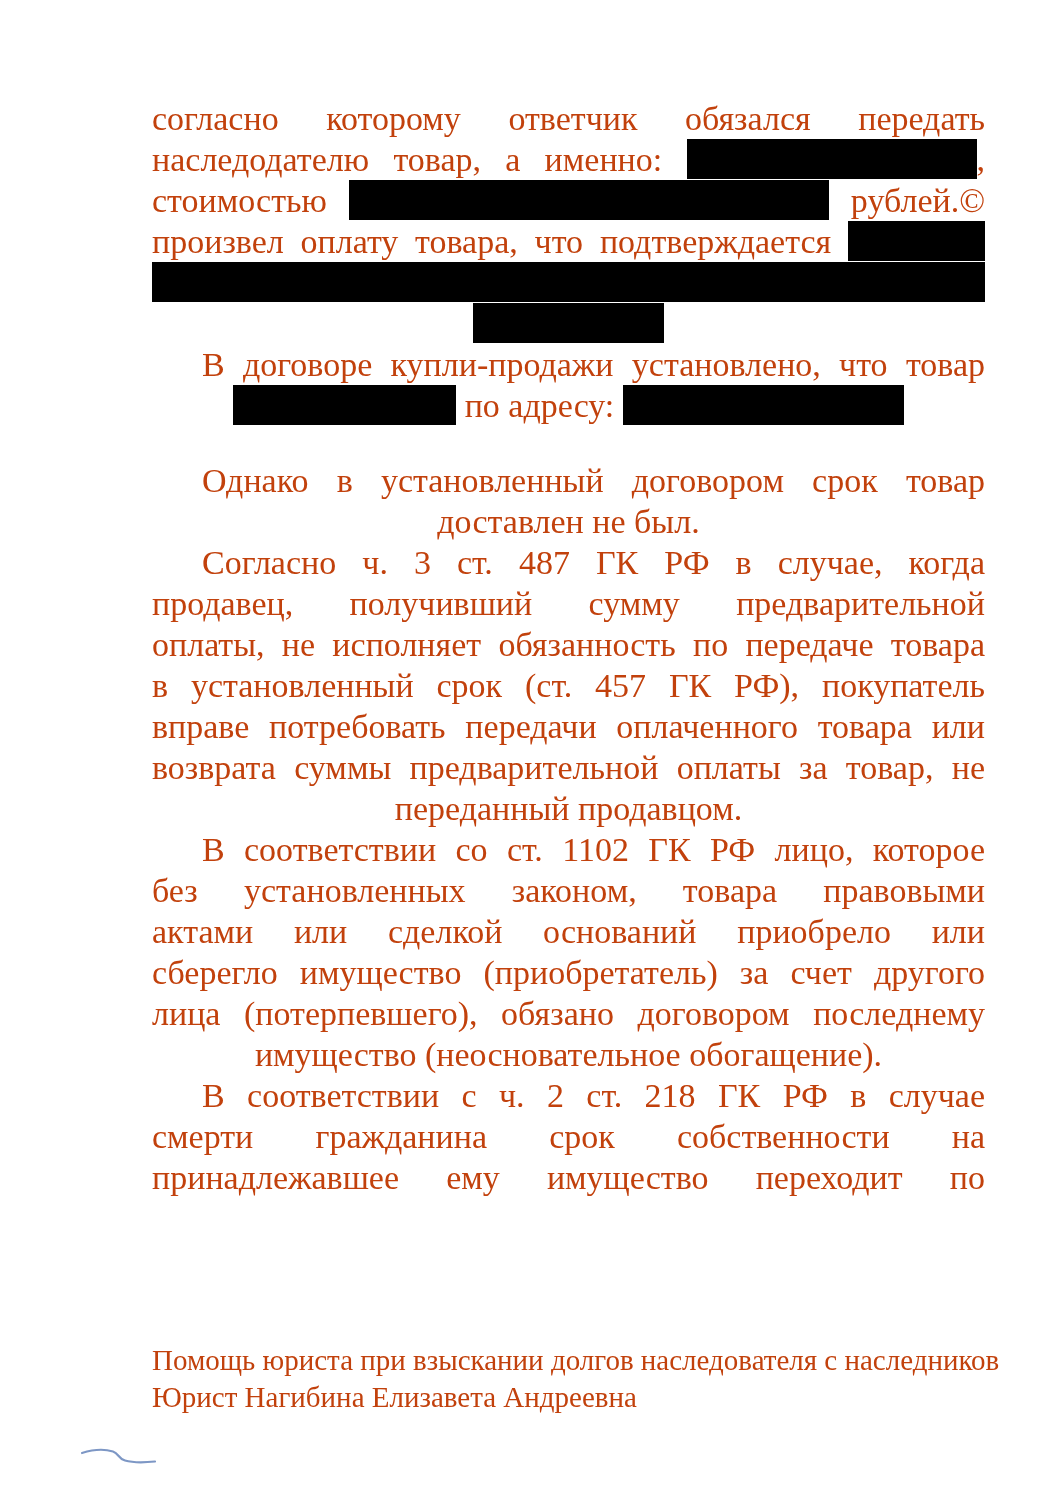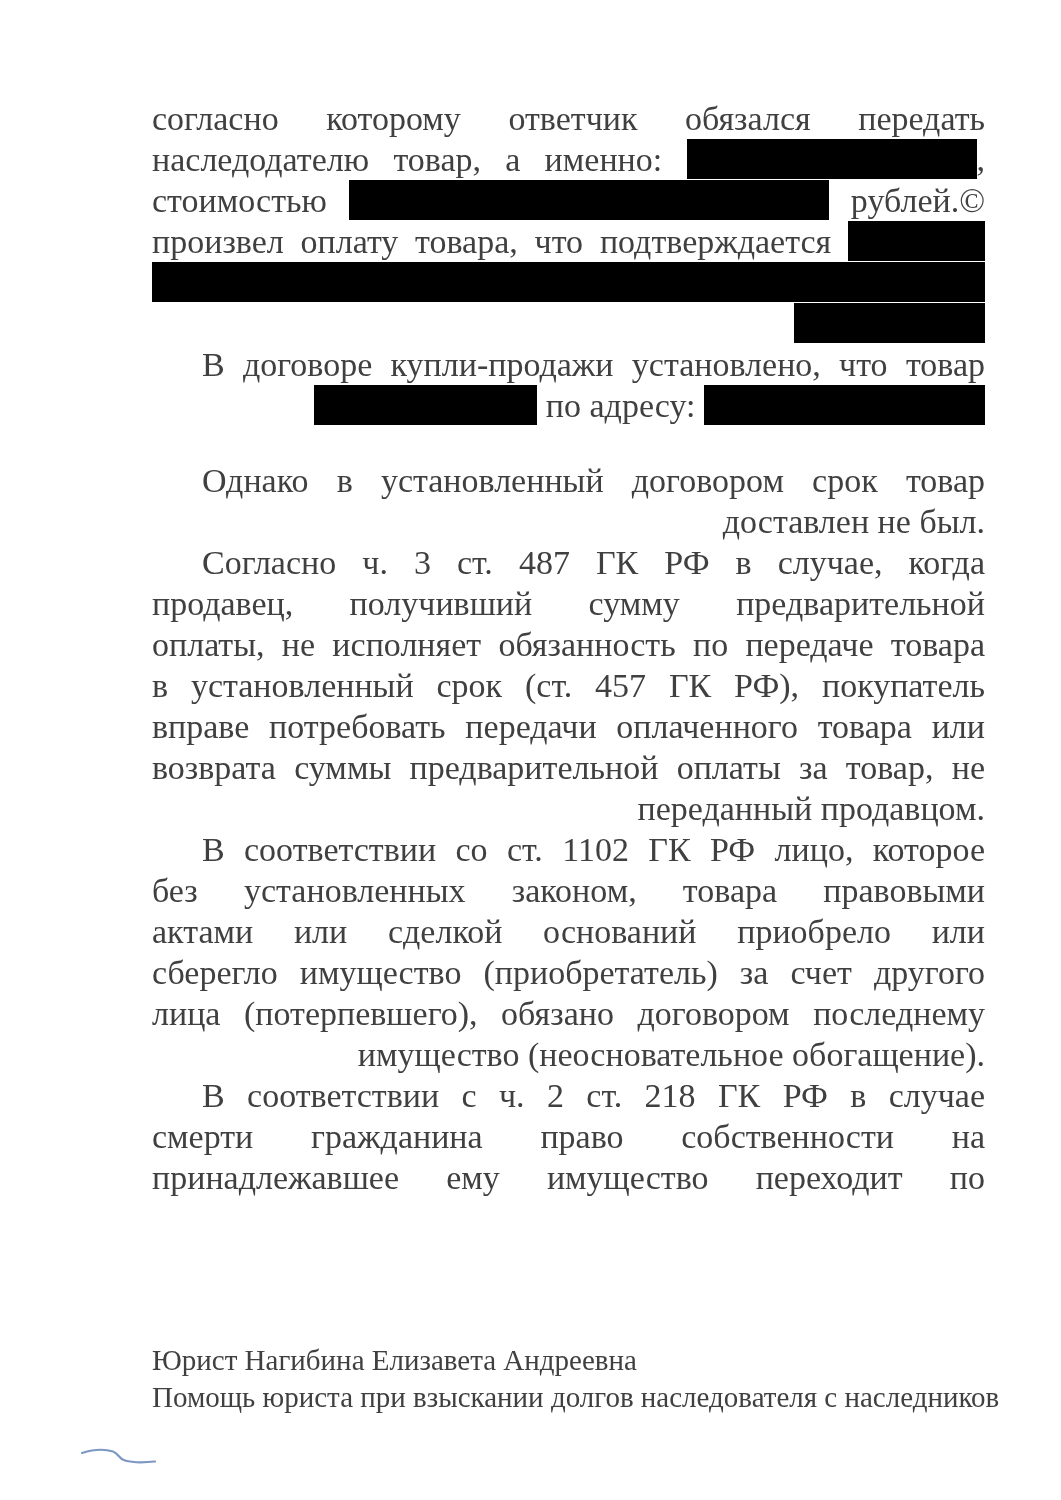--- a/index.html
+++ b/index.html
@@ -17,21 +17,21 @@
     left:152px;top:98px;
     width:833px;
     font-size:34px;
     line-height:41px;
   }
   .paragraph{margin:0;padding:0;}
   .line{
     height:41px;
     line-height:41px;
     overflow:hidden;
-    text-align:right;
+    text-align:center;
     white-space:normal;
   }
   .line.j{
     text-align:justify;
     text-align-last:justify;
   }
   .bar{
     display:inline-block;
     height:40px;
     vertical-align:top;
@@ -46,21 +46,21 @@
   }
   .swoosh{
     position:absolute;
     left:79px;top:1443px;
     width:80px;height:26px;
   }
 </style>
 </head>
 <body>
 
-<div class="page" style="background: rgb(255, 255, 255); color: #404040;">
+<div class="page" style="background: rgb(255, 255, 255); color: #c2410c;">
 
   <div class="body-text">
       <div class="paragraph">
         <div class="line j">согласно которому ответчик обязался передать</div>
         <div class="line j">наследодателю товар, а именно: <span class="bar" style="width: 290px; background: rgb(0, 0, 0);"></span>,</div>
         <div class="line j">стоимостью <span class="bar" style="width: 480px; background: rgb(0, 0, 0);"></span> рублей.©</div>
         <div class="line j">произвел оплату товара, что подтверждается <span class="bar" style="width: 137px; background: rgb(0, 0, 0);"></span></div>
         <div class="line"><span class="bar" style="width: 833px; background: rgb(0, 0, 0);"></span></div>
         <div class="line"><span class="bar" style="width: 191px; background: rgb(0, 0, 0);"></span></div>
       </div>
@@ -84,27 +84,27 @@
       <div class="paragraph">
         <div class="line j" style="text-indent: 50px;">В соответствии со ст. 1102 ГК РФ лицо, которое</div>
         <div class="line j">без установленных законом, товара правовыми</div>
         <div class="line j">актами или сделкой оснований приобрело или</div>
         <div class="line j">сберегло имущество (приобретатель) за счет другого</div>
         <div class="line j">лица (потерпевшего), обязано договором последнему</div>
         <div class="line">имущество (неосновательное обогащение).</div>
       </div>
       <div class="paragraph">
         <div class="line j" style="text-indent: 50px;">В соответствии с ч. 2 ст. 218 ГК РФ в случае</div>
-        <div class="line j">смерти гражданина право собственности на</div>
+        <div class="line j">смерти гражданина срок собственности на</div>
         <div class="line j">принадлежавшее ему имущество переходит по</div>
       </div>
     </div>
 
   <div class="footer">
+    <div>Помощь юриста при взыскании долгов наследователя с наследников</div>
     <div>Юрист Нагибина Елизавета Андреевна</div>
-    <div>Помощь юриста при взыскании долгов наследователя с наследников</div>
   </div>
 
   <svg class="swoosh" viewBox="0 0 80 26" xmlns="http://www.w3.org/2000/svg">
     <path d="M 3,10 C 14,6.5 26,6 34,8.5 C 40,10.5 39,15.5 46,17.5 C 54,19.8 66,19.5 76,18.5" fill="none" stroke="#7d97c5" stroke-width="2.2" stroke-linecap="round"></path>
   </svg>
 
 </div>
 
 </body></html>

